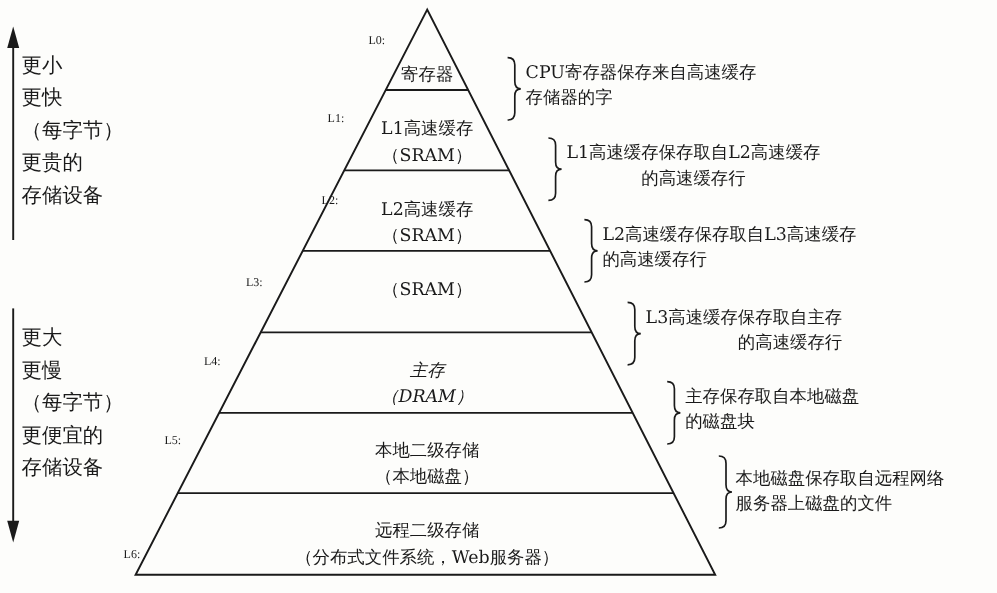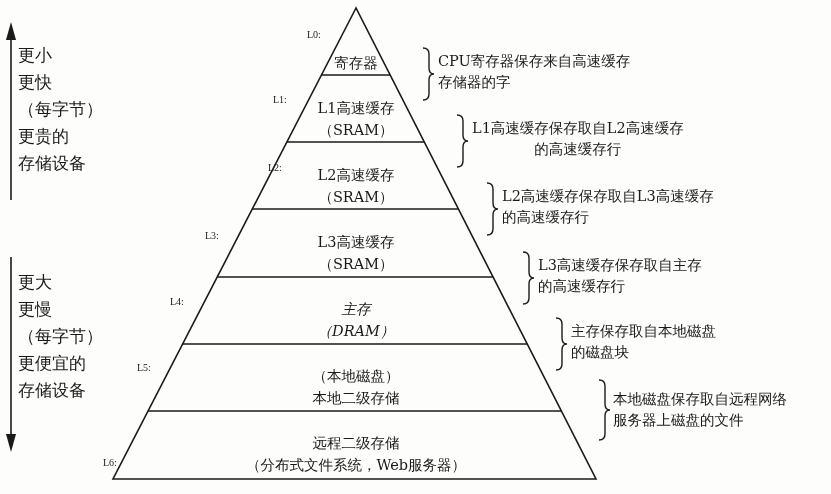--- a/index.html
+++ b/index.html
@@ -68,49 +68,48 @@
 </div>
 <div class="layer-text" style="left:276px; top:97px; width:160px;">
   <div>L1高速缓存</div>
   <div>（SRAM）</div>
 </div>
 <div class="layer-text" style="left:276px; top:164px; width:160px;">
   <div>L2高速缓存</div>
   <div>（SRAM）</div>
 </div>
 <div class="layer-text" style="left:276px; top:231px; width:160px;">
-  <div>L3高速缓存</div>
   <div>（SRAM）</div>
 </div>
 <div class="layer-text" style="left:276px; top:298px; width:160px;font-style:italic;">
   <div>主存</div>
   <div>（DRAM）</div>
 </div>
 <div class="layer-text" style="left:256px; top:365px; width:200px;">
+  <div>本地二级存储</div>
   <div>（本地磁盘）</div>
-  <div>本地二级存储</div>
 </div>
 <div class="layer-text" style="left:206px; top:432px; width:300px;">
   <div>远程二级存储</div>
   <div>（分布式文件系统，Web服务器）</div>
 </div>
 
 <div class="note" style="left:438px; top:51px;">
   <div>CPU寄存器保存来自高速缓存</div>
   <div>存储器的字</div>
 </div>
 <div class="note" style="left:472px; top:118px;text-align:center;">
   <div>L1高速缓存保存取自L2高速缓存</div>
   <div>的高速缓存行</div>
 </div>
 <div class="note" style="left:502px; top:186px;">
   <div>L2高速缓存保存取自L3高速缓存</div>
   <div>的高速缓存行</div>
 </div>
-<div class="note" style="left:538px; top:255px;">
+<div class="note" style="left:538px; top:255px;text-align:right;">
   <div>L3高速缓存保存取自主存</div>
   <div>的高速缓存行</div>
 </div>
 <div class="note" style="left:571px; top:321px;">
   <div>主存保存取自本地磁盘</div>
   <div>的磁盘块</div>
 </div>
 <div class="note" style="left:613px; top:389px;">
   <div>本地磁盘保存取自远程网络</div>
   <div>服务器上磁盘的文件</div>

